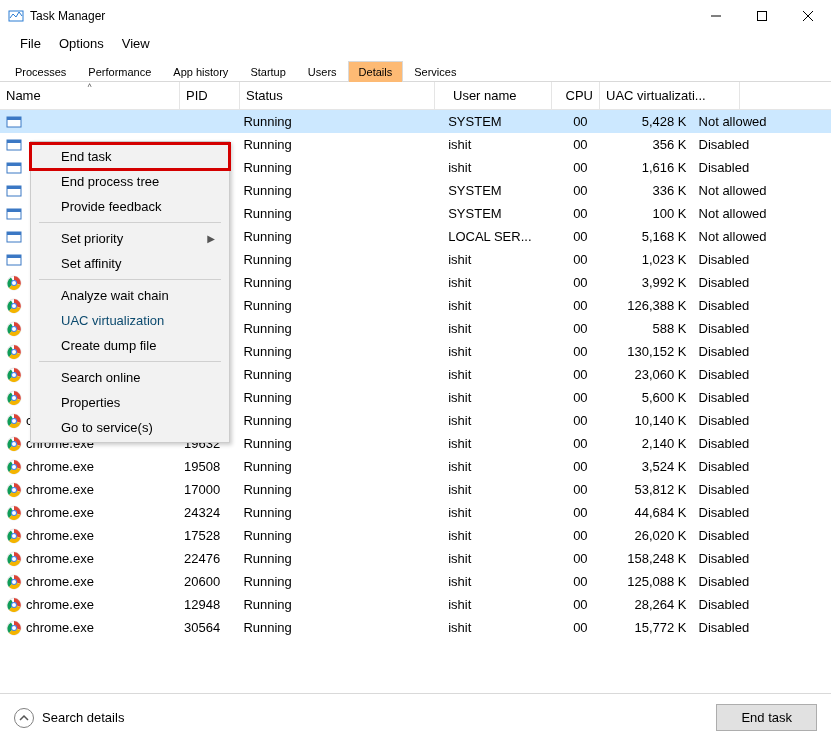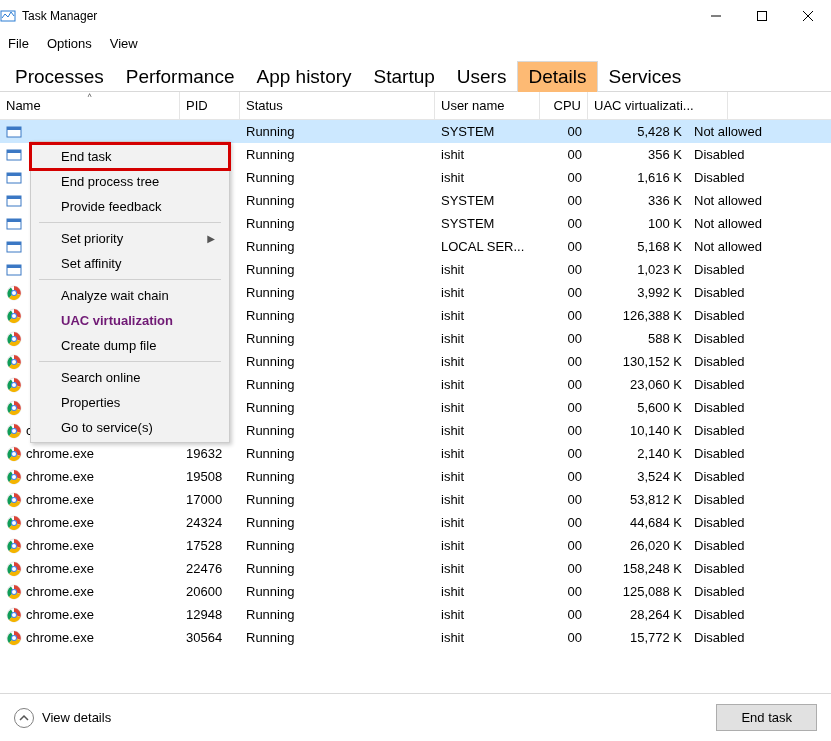--- a/index.html
+++ b/index.html
@@ -1,47 +1,47 @@
 <!DOCTYPE html>
 <html><head>
   <meta charset="utf-8">
   <style>
     * { box-sizing: border-box; margin: 0; padding: 0; font-family: "Segoe UI", Tahoma, sans-serif; }
     body { width: 831px; height: 741px; background: #fff; overflow: hidden; font-size: 13px; color: #000; position: relative; }
-    .titlebar { height: 32px; display: flex; align-items: center; padding-left: 0; border-bottom: 1px solid transparent; }
+    .titlebar { height: 32px; display: flex; align-items: center; padding-left: 8px; border-bottom: 1px solid transparent; }
     .titlebar-icon { width: 16px; height: 16px; margin-right: 6px; display: flex; align-items: center; justify-content: center; }
     .titlebar-text { font-size: 12px; flex: 1; }
     .window-controls { display: flex; height: 100%; }
     .win-btn { width: 46px; height: 100%; display: flex; align-items: center; justify-content: center; cursor: default; }
     .win-btn svg { width: 10px; height: 10px; }
-    .menubar { height: 22px; display: flex; align-items: center; padding: 0 0; gap: 2px; }
+    .menubar { height: 22px; display: flex; align-items: center; padding: 0 12px; gap: 2px; }
     .menu-item { padding: 2px 8px; font-size: 13px; cursor: default; }
     .tabs { display: flex; padding: 6px 4px 0 4px; border-bottom: 1px solid #d9d9d9; }
-    .tab { padding: 4px 10px; font-size: 19px; border: 1px solid transparent; border-bottom: none; cursor: default; position: relative; top: 1px; }
+    .tab { padding: 4px 10px; font-size: 11px; border: 1px solid transparent; border-bottom: none; cursor: default; position: relative; top: 1px; }
     .tab.active { border-color: #d9d9d9; background: #fdba74; }
     .grid { width: 100%; }
     .header-row { display: flex; height: 28px; align-items: center; border-bottom: 1px solid #e5e5e5; }
     .hdr { padding: 0 6px; font-size: 13px; overflow: hidden; white-space: nowrap; text-overflow: ellipsis; border-right: 1px solid #e5e5e5; height: 100%; display: flex; align-items: center; position: relative; }
     .hdr.numr { justify-content: flex-end; }
     .sort-ind { position: absolute; top: -1px; left: 50%; transform: translateX(-50%); font-size: 8px; color: #555; }
     .row { display: flex; height: 23px; align-items: center; }
     .row.selected { background: #cce8ff; }
     .cell { padding: 0 6px; font-size: 13px; overflow: hidden; white-space: nowrap; text-overflow: ellipsis; display: flex; align-items: center; height: 100%; }
     .cell.numr { justify-content: flex-end; }
     .proc-icon { width: 16px; height: 16px; margin-right: 4px; flex-shrink: 0; display: inline-flex; align-items: center; justify-content: center; }
     .col-name { width: 180px; }
     .col-pid { width: 60px; }
     .col-status { width: 195px; }
-    .col-user { width: 105px; }
+    .col-user { width: 105px; margin-left: 12px; }
     .col-cpu { width: 48px; }
     .col-mem { width: 100px; }
     .col-uac { width: 140px; }
     .context-menu { position: absolute; background: #f2f2f2; border: 1px solid #ccc; box-shadow: 2px 2px 4px rgba(0,0,0,0.2); width: 200px; z-index: 100; padding: 2px 0; }
     .ctx-item { padding: 5px 14px 5px 30px; font-size: 13px; cursor: default; display: flex; justify-content: space-between; align-items: center; }
-    .ctx-item.disabled { color: #701a75; font-weight: bold; }
+    .ctx-item.disabled { color: #0c4a6e; }
     .ctx-item.highlighted { outline: 3px solid #d40000; outline-offset: -1px; }
     .ctx-sep { height: 1px; background: #d0d0d0; margin: 3px 8px; }
     .ctx-arrow { font-size: 10px; color: #555; }
     .statusbar { position: absolute; bottom: 0; left: 0; right: 0; height: 48px; border-top: 1px solid #d9d9d9; display: flex; align-items: center; justify-content: space-between; padding: 0 14px; background: #fff; }
     .fewer { display: flex; align-items: center; gap: 8px; font-size: 13px; cursor: default; }
     .fewer-icon { width: 20px; height: 20px; border: 1px solid #808080; border-radius: 50%; display: flex; align-items: center; justify-content: center; }
     .endtask-btn { border: 1px solid #adadad; background: #e1e1e1; padding: 5px 24px; font-size: 13px; cursor: default; }
     .grid-body { height: 540px; overflow: hidden; }
   </style>
 </head>
@@ -599,16 +599,16 @@
     </div>
   </div>
 
 <div class="statusbar">
   <div class="fewer">
     <span class="fewer-icon">
       <svg width="10" height="10" viewBox="0 0 10 10">
           <polyline points="1,7 5,3 9,7" fill="none" stroke="#555" stroke-width="1.5"></polyline>
         </svg>
     </span>
-    <span>View details</span>
+    <span>Search details</span>
   </div>
   <button class="endtask-btn">End task</button>
 </div>
 
 </body></html>

